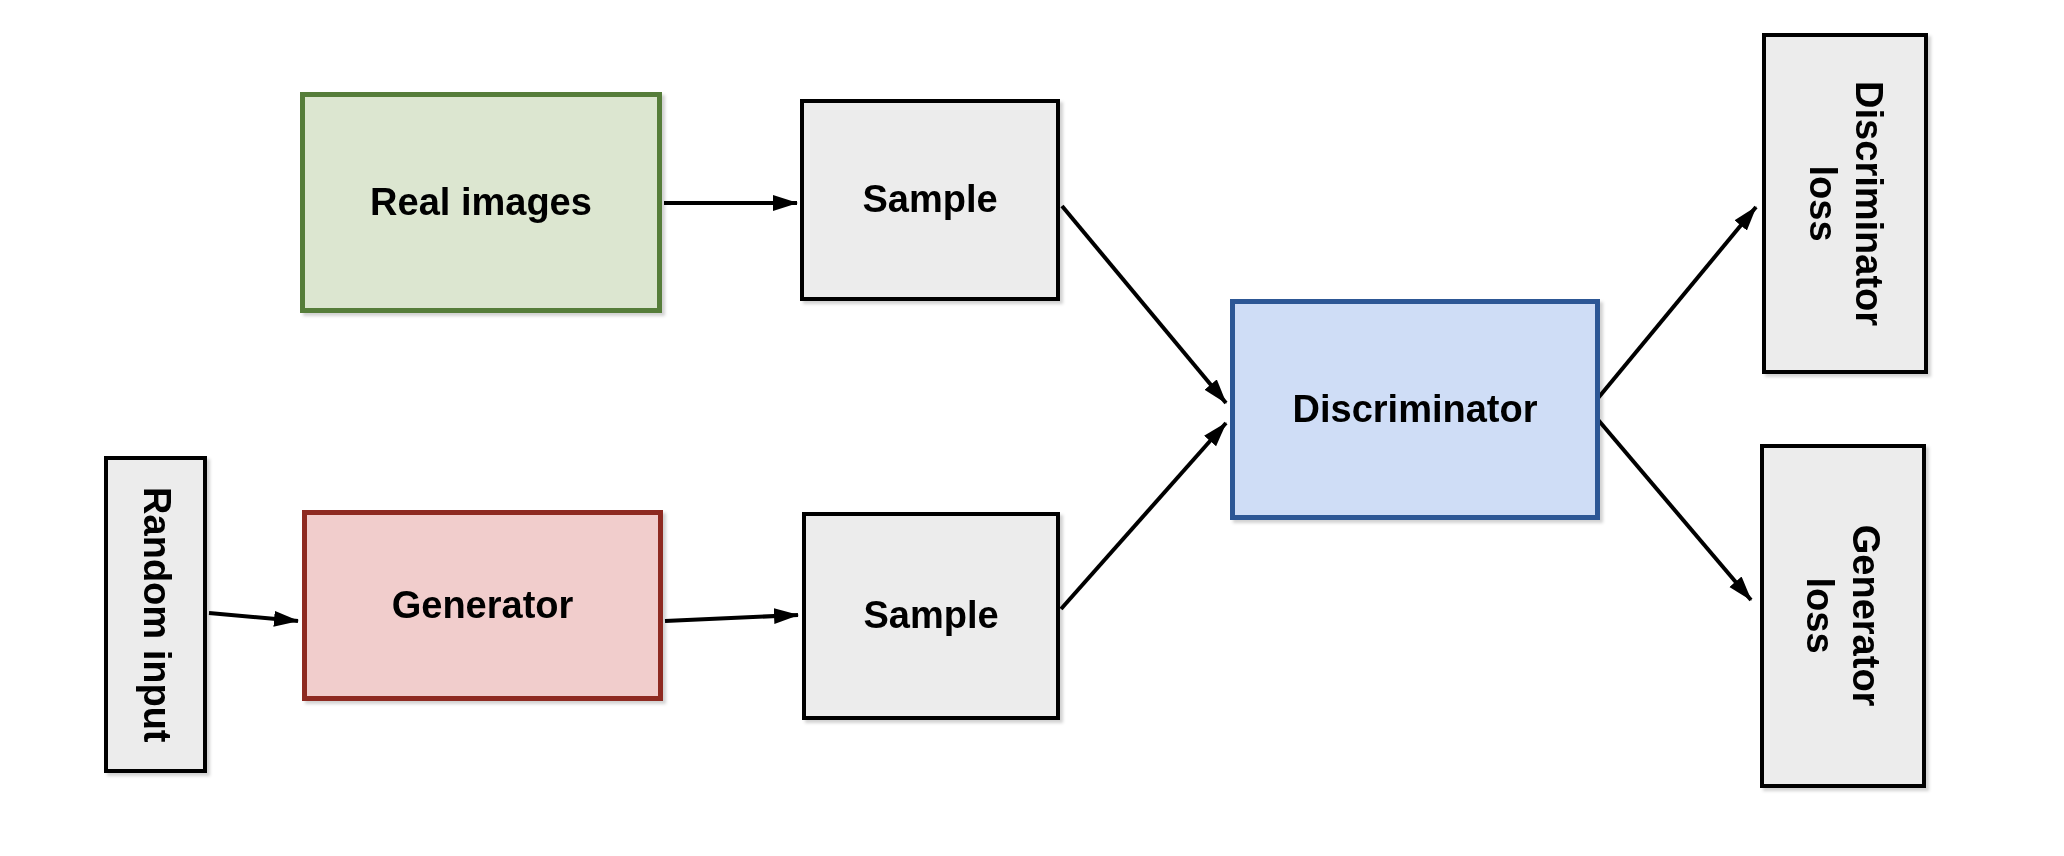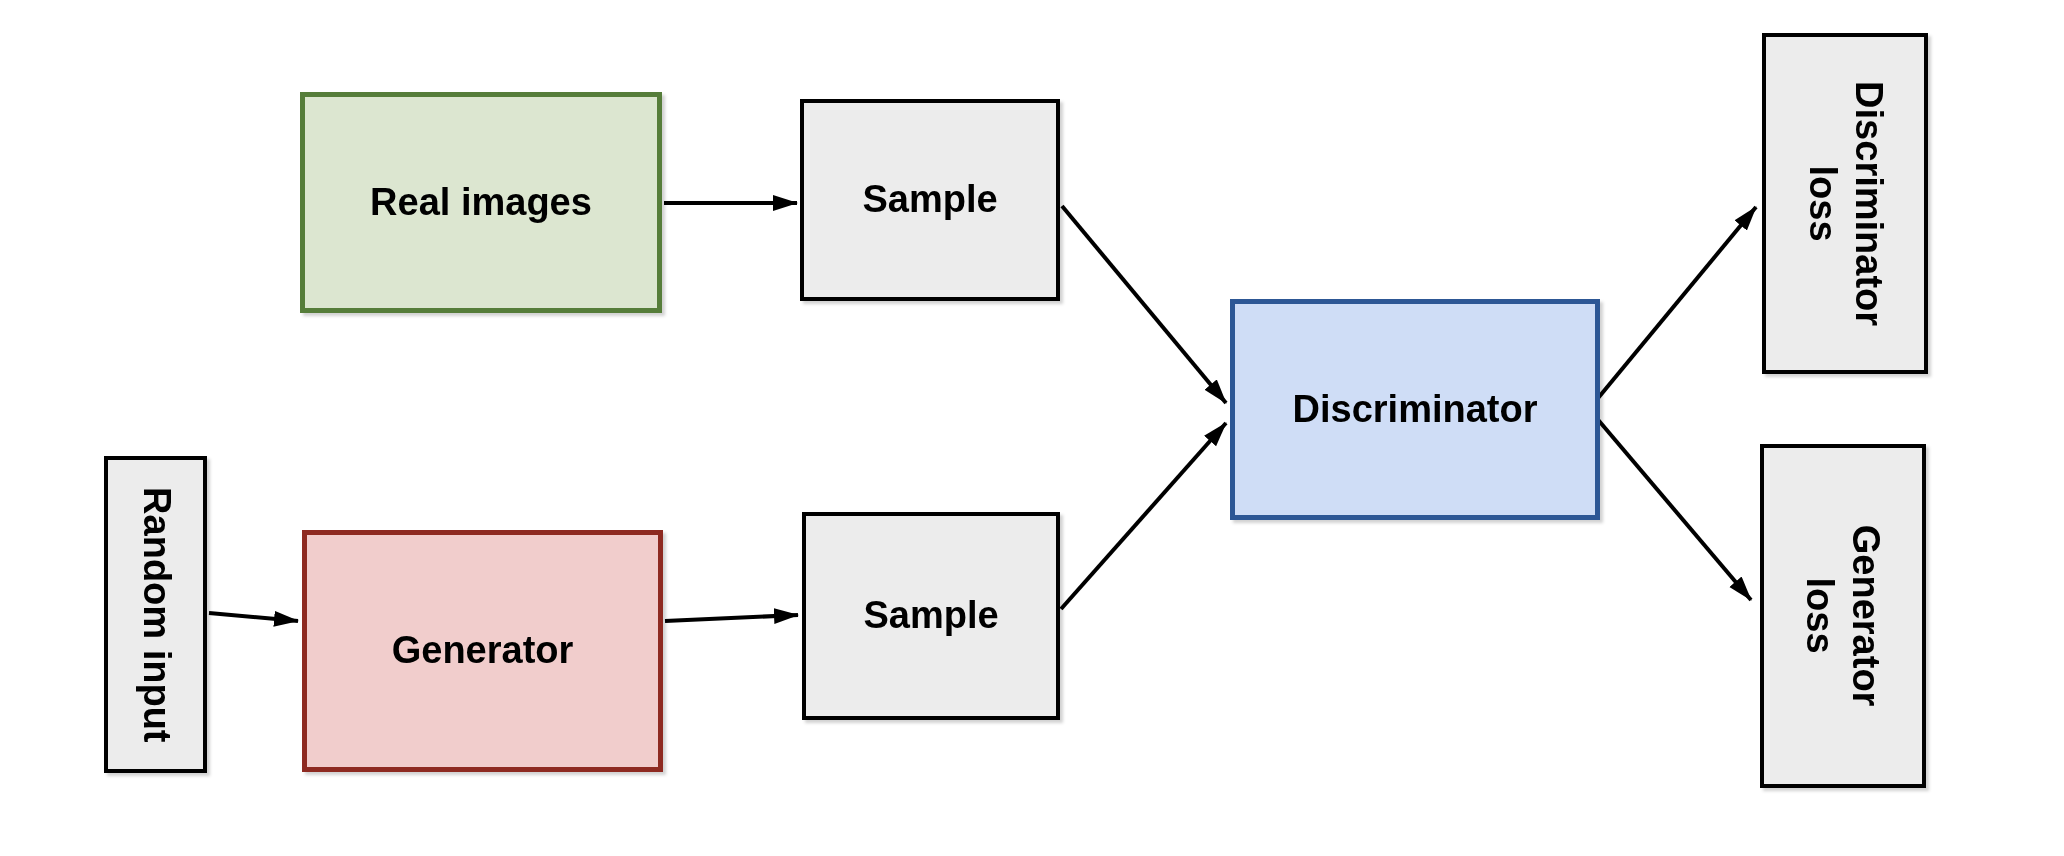--- a/index.html
+++ b/index.html
@@ -37,21 +37,21 @@
   }
   .vlabel-wrap {
     width: min-content;      
     transform: rotate(90deg);
     text-align: center;
   }
   
   #real-images        { left: 300px;  top: 92px;  width: 362px; height: 221px; }
   #sample-top         { left: 800px;  top: 99px;  width: 260px; height: 202px; }
   #random-input       { left: 104px;  top: 456px; width: 103px; height: 317px; }
-  #generator          { left: 302px;  top: 510px; width: 361px; height: 242px; margin-top: 20px; }
+  #generator          { left: 302px;  top: 510px; width: 361px; height: 191px; }
   #sample-bottom      { left: 802px;  top: 512px; width: 258px; height: 208px; }
   #discriminator      { left: 1230px; top: 299px; width: 370px; height: 221px; }
   #discriminator-loss { left: 1762px; top: 33px;  width: 166px; height: 341px; }
   #generator-loss     { left: 1760px; top: 444px; width: 166px; height: 344px; }
 
   #arrows {
     position: absolute;
     left: 0; top: 0;
     pointer-events: none;
   }

